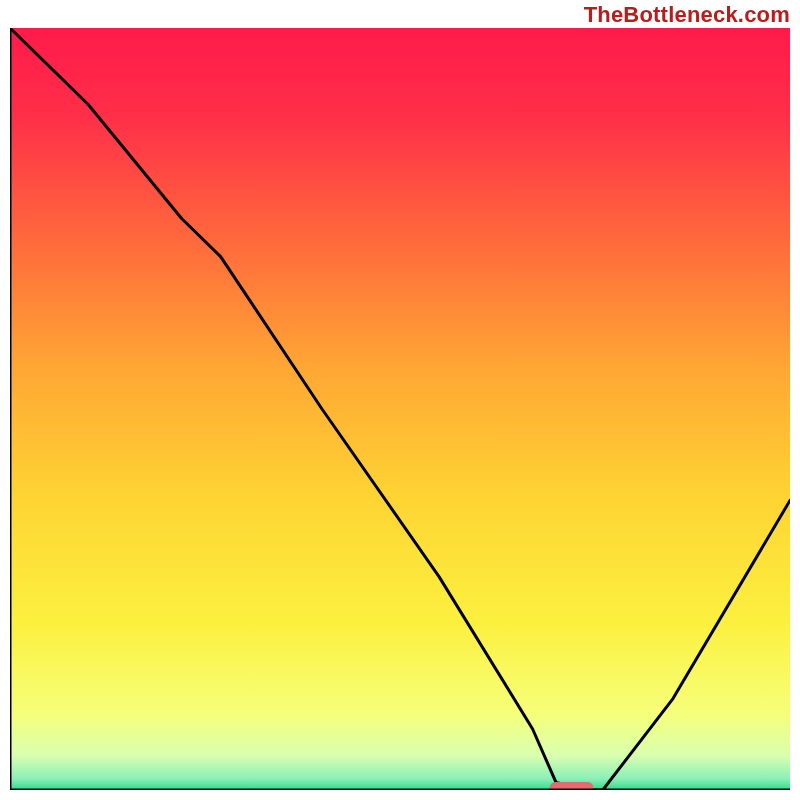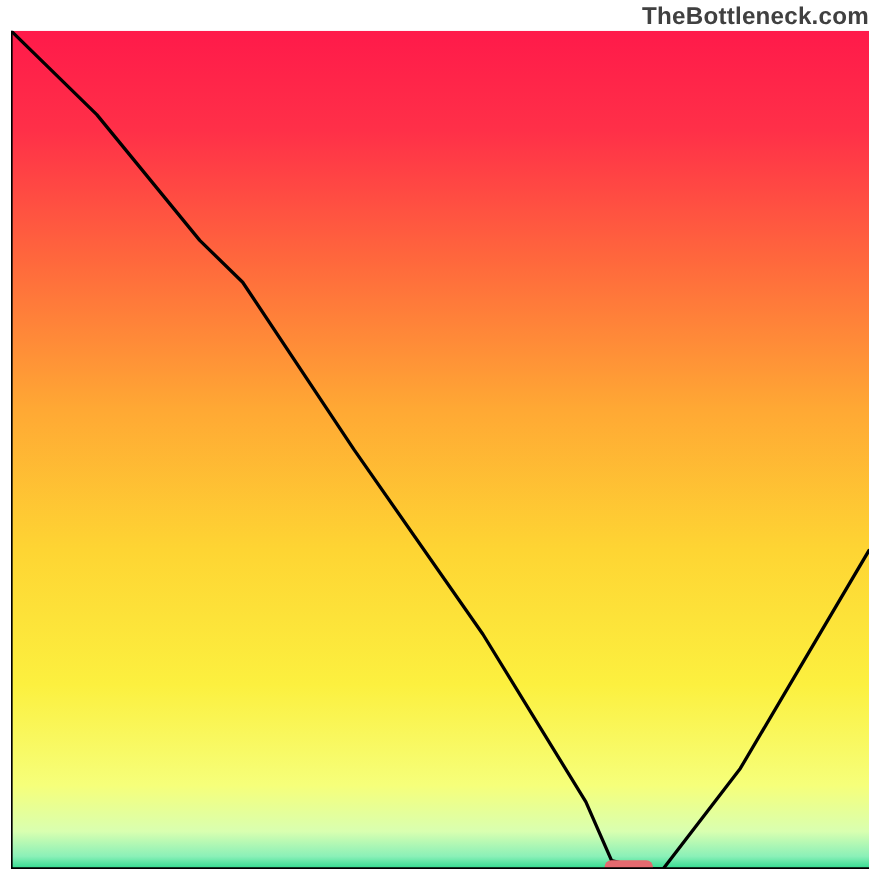--- a/index.html
+++ b/index.html
@@ -10,21 +10,21 @@
     background: #ffffff;
     overflow: hidden;
   }
   .watermark {
     position: absolute;
     top: 2px;
     right: 10px;
     font-family: Arial, Helvetica, sans-serif;
     font-size: 22px;
     font-weight: 600;
-    color: #404040;
+    color: #b91c1c;
     letter-spacing: 0.2px;
   }
   .frame {
     position: absolute;
     left: 10px;
     top: 28px;
     width: 780px;
     height: 762px;
   }
   svg { display: block; }

